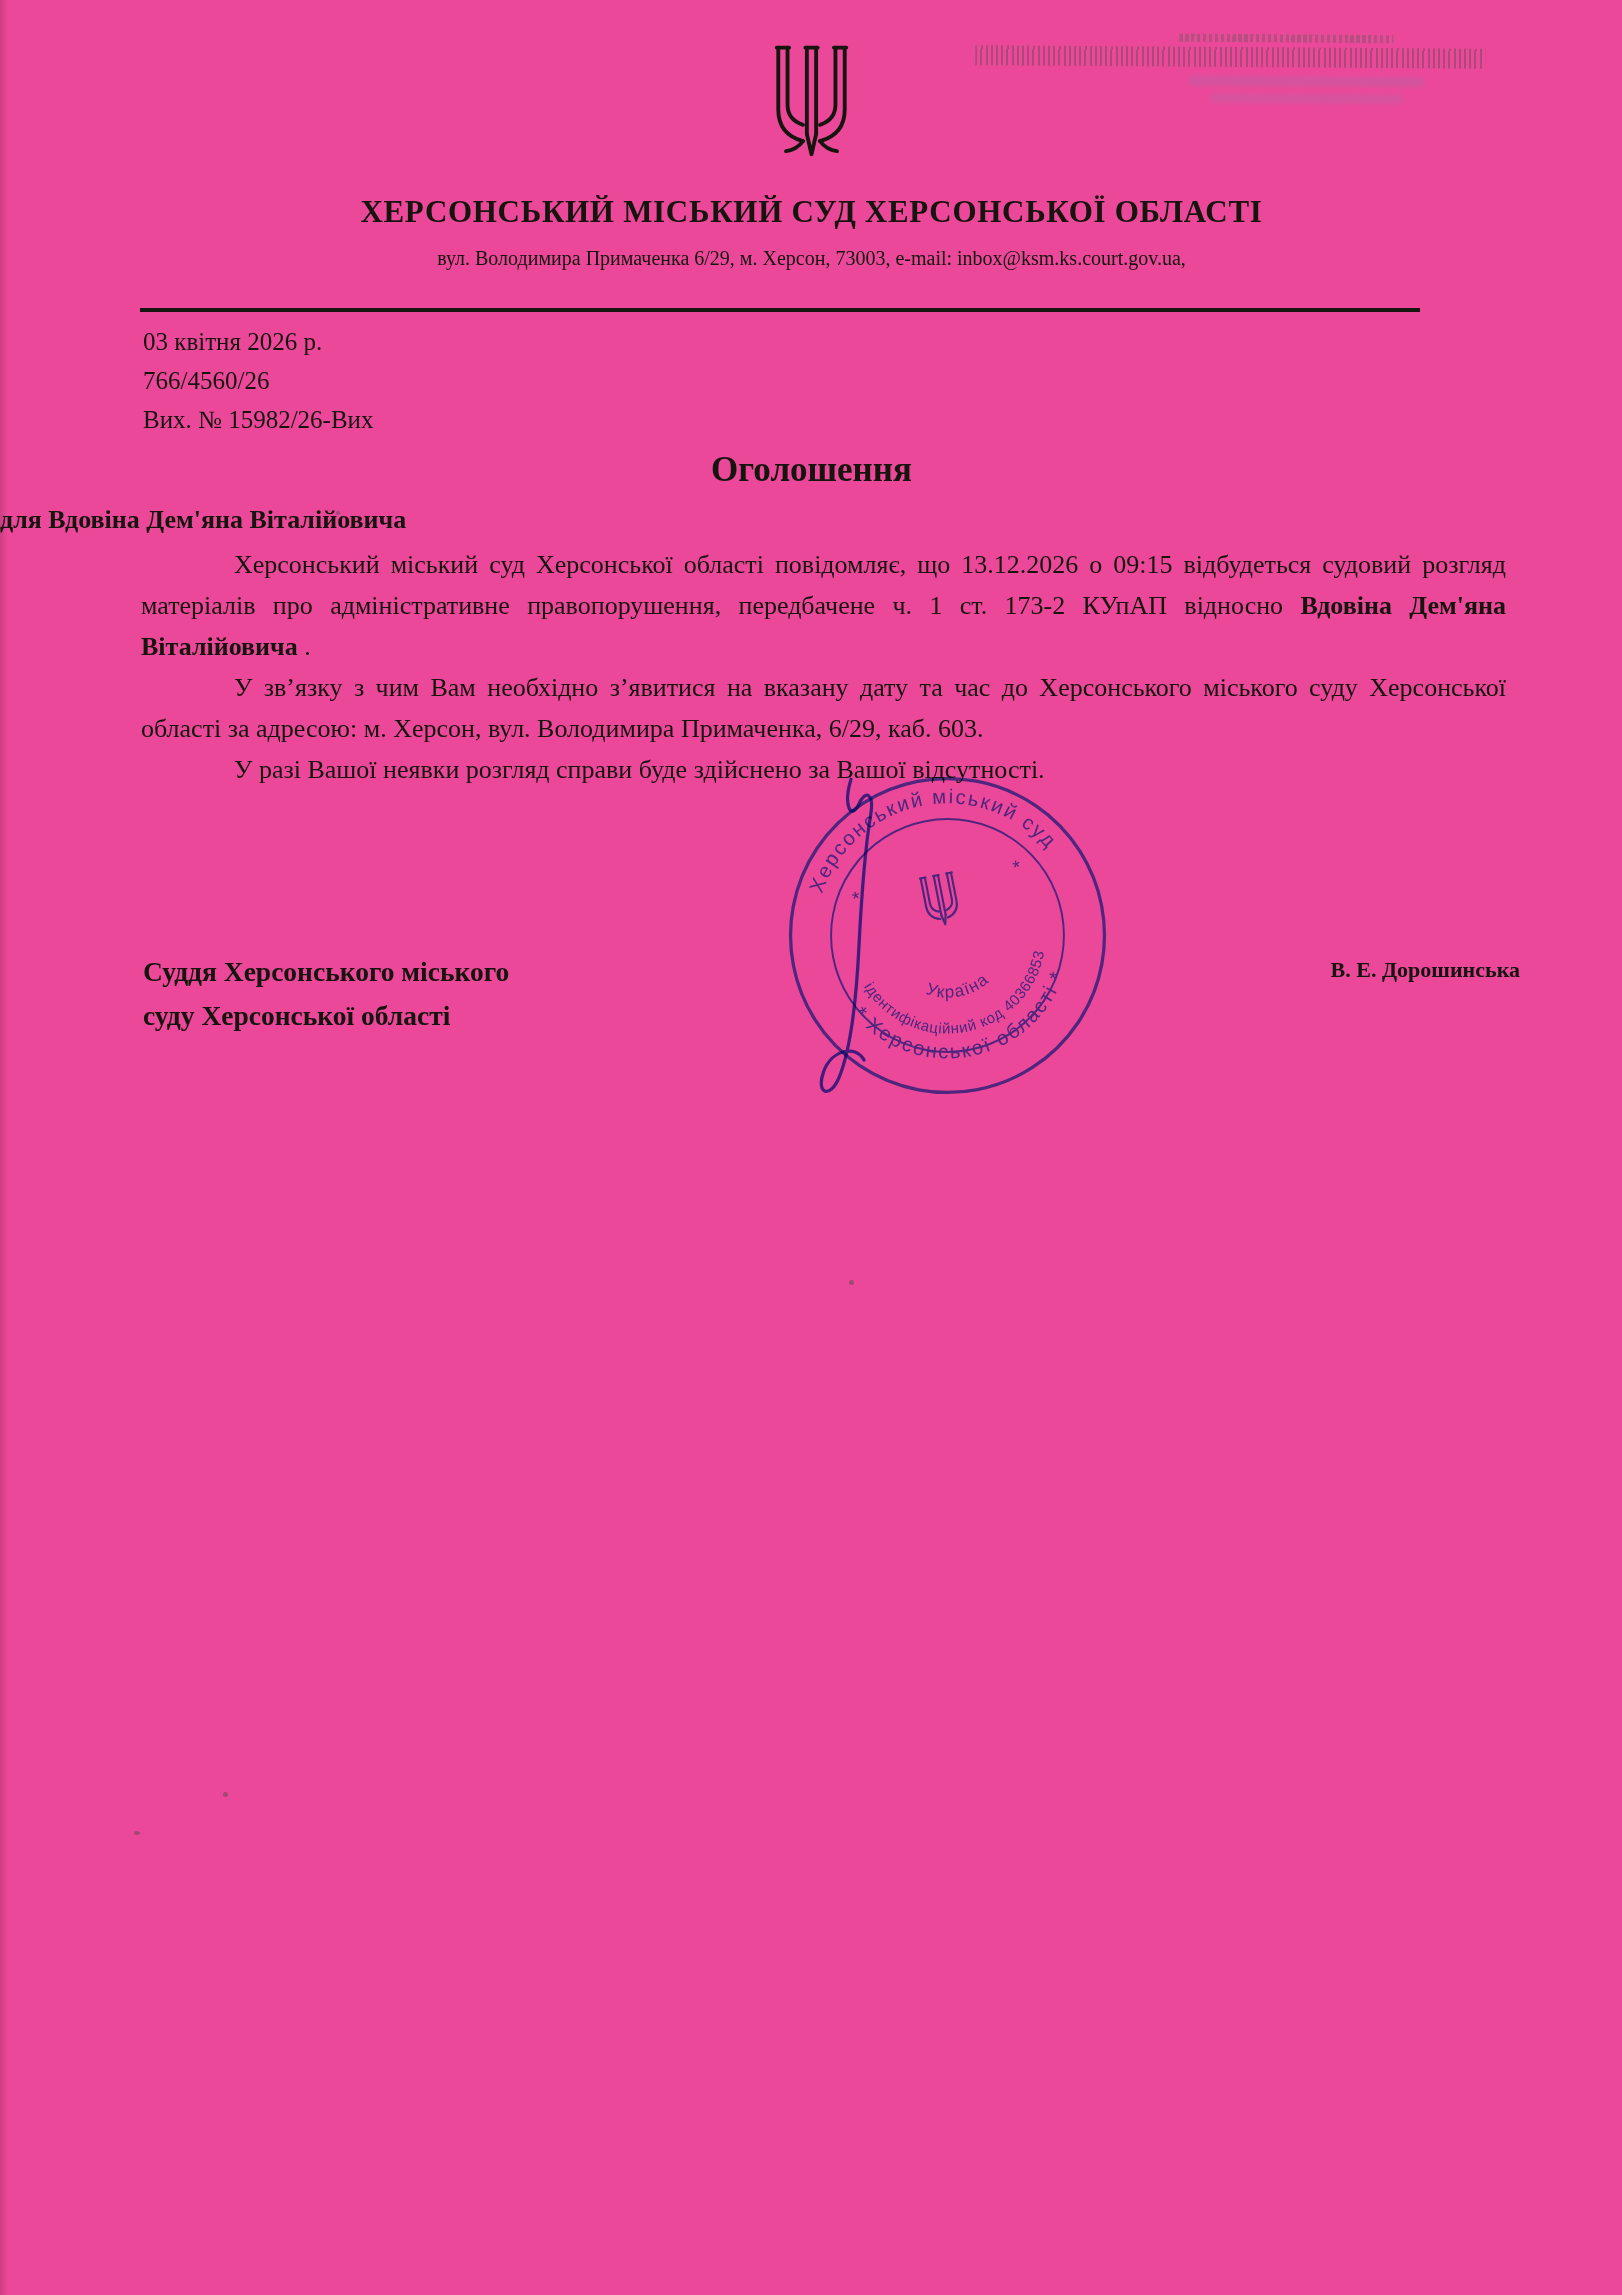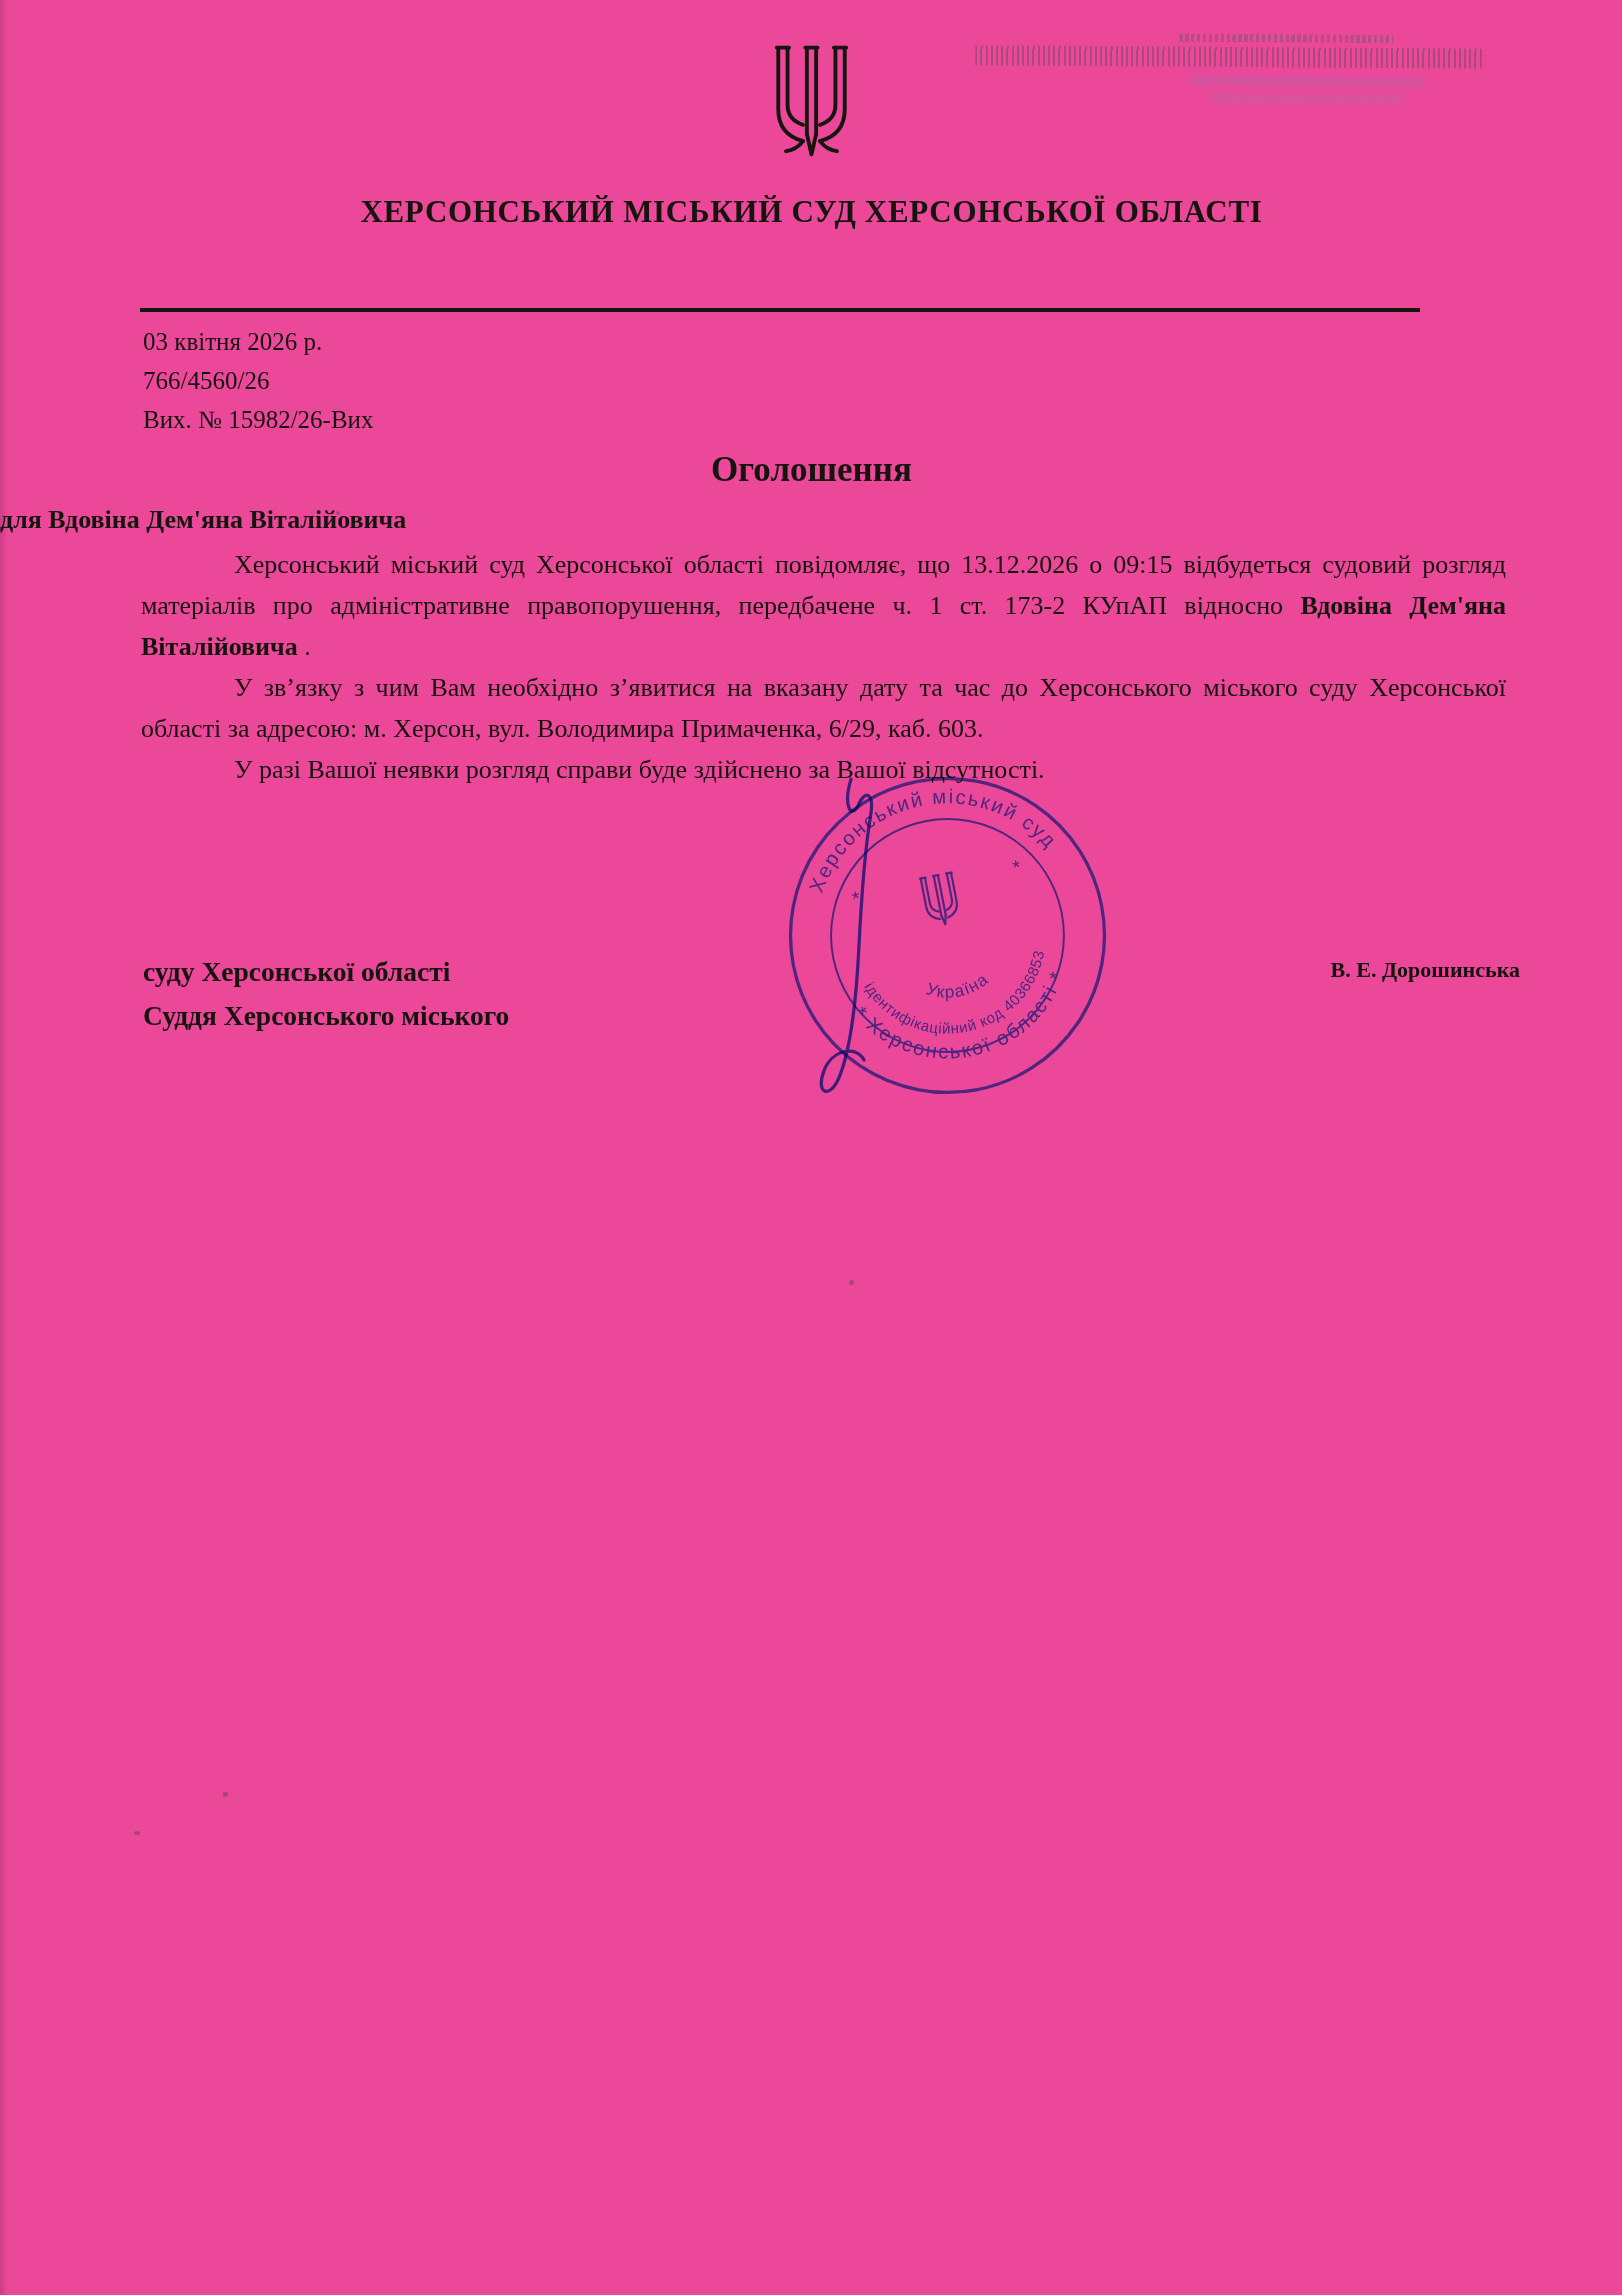--- a/index.html
+++ b/index.html
@@ -91,40 +91,41 @@
   </div>
 
   <div class="artifact">
     <div class="bc0"></div>
     <div class="bc1"></div>
     <div class="ghost1"></div>
     <div class="ghost2"></div>
   </div>
 
   <div class="court-name">ХЕРСОНСЬКИЙ МІСЬКИЙ СУД ХЕРСОНСЬКОЇ ОБЛАСТІ</div>
+  <div class="addr l1">вул. Володимира Примаченка  6/29, м. Херсон, 73003, e-mail: inbox@ksm.ks.court.gov.ua,</div>
   <div class="rule"></div>
 
   <div class="meta">
     <div>03 квітня 2026 р.</div>
     <div>766/4560/26</div>
     <div>Вих. № 15982/26-Вих</div>
   </div>
 
   <div class="title">Оголошення</div>
   <div class="subtitle">для Вдовіна Дем'яна Віталійовича</div>
 
   <div class="bodytext">
     <p><span>Херсонський міський суд Херсонської області повідомляє, що 13.12.2026 о 09:15 відбудеться судовий розгляд матеріалів про адміністративне правопорушення, передбачене ч. 1 ст. 173-2 КУпАП відносно </span><b>Вдовіна Дем'яна Віталійовича</b><span> .</span></p>
     <p>У зв’язку з чим Вам  необхідно з’явитися на вказану дату та час до Херсонського міського суду Херсонської області за адресою: м. Херсон, вул. Володимира Примаченка, 6/29, каб. 603.</p>
     <p>У разі Вашої неявки розгляд справи буде здійснено за Вашої відсутності.</p>
   </div>
 
   <div class="sig-left">
+    <div>Суддя Херсонського міського</div>
     <div>суду Херсонської області</div>
-    <div>Суддя Херсонського міського</div>
   </div>
   <div class="sig-right">В. Е. Дорошинська</div>
 
   <svg class="pen" viewBox="0 0 320 560">
     <path d="M150 40 C138 80 150 104 162 78 C172 56 186 60 180 96
              C172 144 166 220 162 300 C158 380 150 452 132 496
              C118 530 96 522 108 488 C120 454 158 446 170 470" fill="none" stroke="#2746c4" stroke-width="5" stroke-linecap="round"></path>
   </svg>
 
   <svg class="stamp" viewBox="0 0 500 500">

